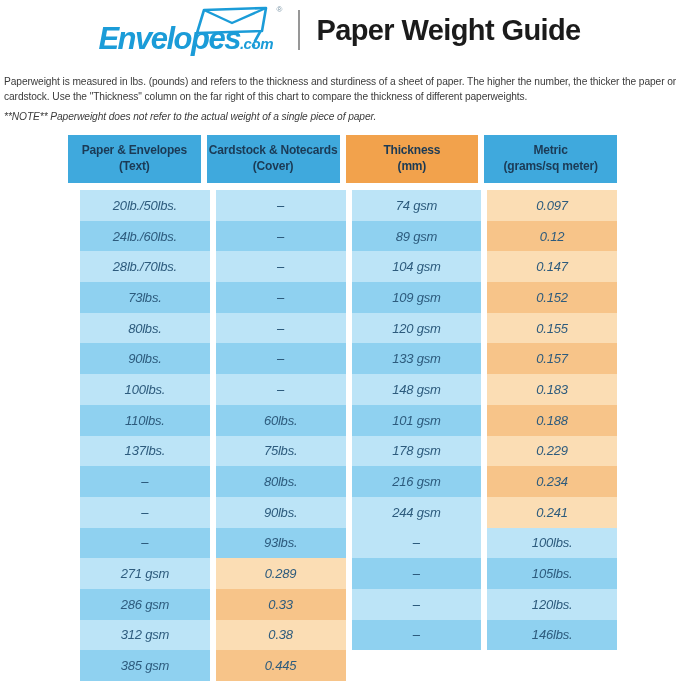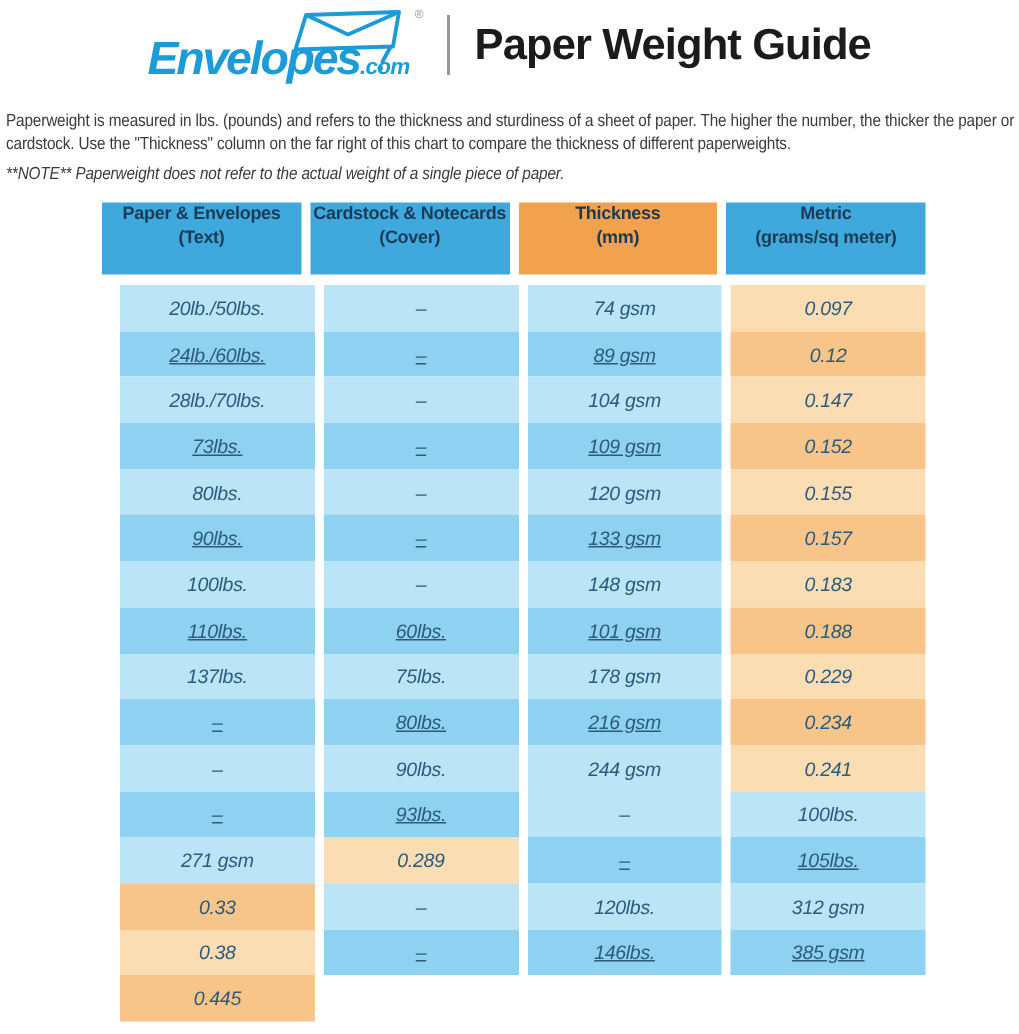--- a/index.html
+++ b/index.html
@@ -35,32 +35,32 @@
     transform:scaleX(0.88);transform-origin:0 0;
     font-size:11.6px;line-height:15.5px;color:#3b3b3b;letter-spacing:-0.1px;
   }
   .intro{top:61px;}
   .note{top:96px;font-style:italic;}
   
   .pw-table{position:absolute;top:135px;left:68px;width:549px;}
   .thead,.tbody{display:grid;grid-template-columns:repeat(4,1fr);column-gap:6px;}
   .tbody{margin-top:7px;padding-left:12px;}
   .th{
-    height:48px;display:flex;flex-direction:column;align-items:center;
+    height:48px;display:flex;flex-direction:column;justify-content:center;align-items:center;
     font-weight:700;font-size:12px;line-height:1.3;letter-spacing:-0.2px;
     color:var(--header-text);text-align:center;
   }
   .th.blue{background:var(--header-blue);}
   .th.orange{background:var(--header-orange);}
   .td{
     height:30.7px;display:flex;align-items:center;justify-content:center;
     font-style:italic;font-size:13px;color:var(--cell-text);letter-spacing:-0.2px;
   }
   .td.blue-light{background:var(--blue-light);}
-  .td.blue-dark{background:var(--blue-dark);text-decoration:underline;}
+  .td.blue-dark{background:var(--blue-dark);}
   .td.orange-light{background:var(--orange-light);}
   .td.orange-dark{background:var(--orange-dark);}
 </style>
 </head>
 <body>
 
 <div class="page" style="--brand: #1B9CD8; --header-blue: #3FA9DD; --header-orange: #F2A24C; --blue-light: #BCE4F7; --blue-dark: #8FD1F0; --orange-light: #FBDDB4; --orange-dark: #F7C489; --cell-text: #2D5B7D; --header-text: #1B3A55;">
 
   <div class="header">
     <div class="logo">
@@ -145,20 +145,21 @@
         <div class="td blue-light">244 gsm</div>
         <div class="td orange-light">0.241</div>
         <div class="td blue-dark">–</div>
         <div class="td blue-dark">93lbs.</div>
         <div class="td blue-light">–</div>
         <div class="td blue-light">100lbs.</div>
         <div class="td blue-light">271 gsm</div>
         <div class="td orange-light">0.289</div>
         <div class="td blue-dark">–</div>
         <div class="td blue-dark">105lbs.</div>
+        <div class="td blue-dark">286 gsm</div>
         <div class="td orange-dark">0.33</div>
         <div class="td blue-light">–</div>
         <div class="td blue-light">120lbs.</div>
         <div class="td blue-light">312 gsm</div>
         <div class="td orange-light">0.38</div>
         <div class="td blue-dark">–</div>
         <div class="td blue-dark">146lbs.</div>
         <div class="td blue-dark">385 gsm</div>
         <div class="td orange-dark">0.445</div>
       </div>

